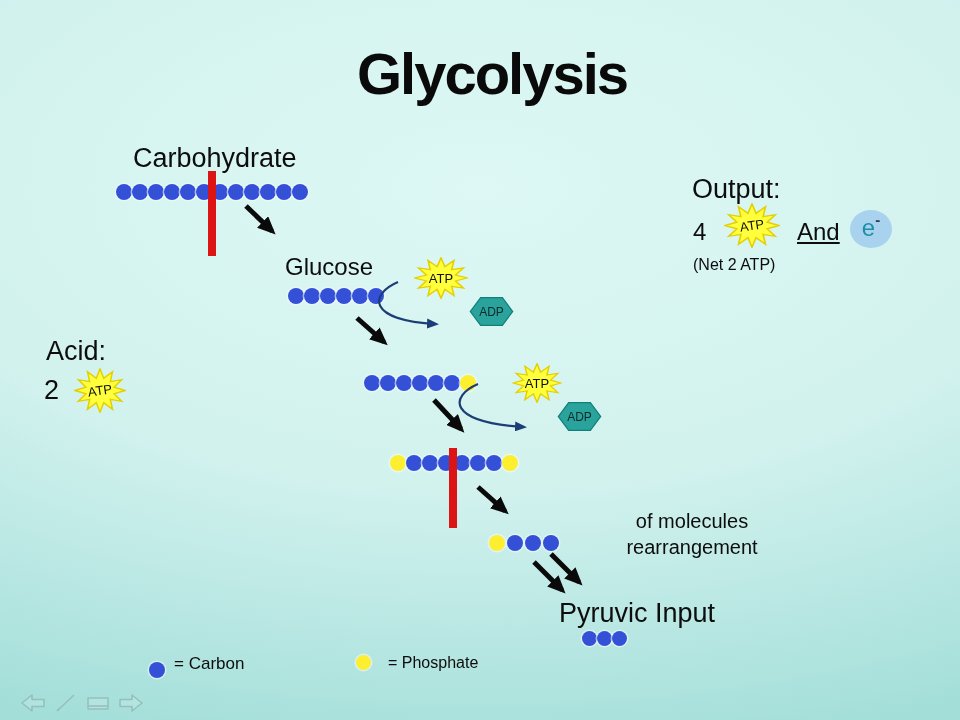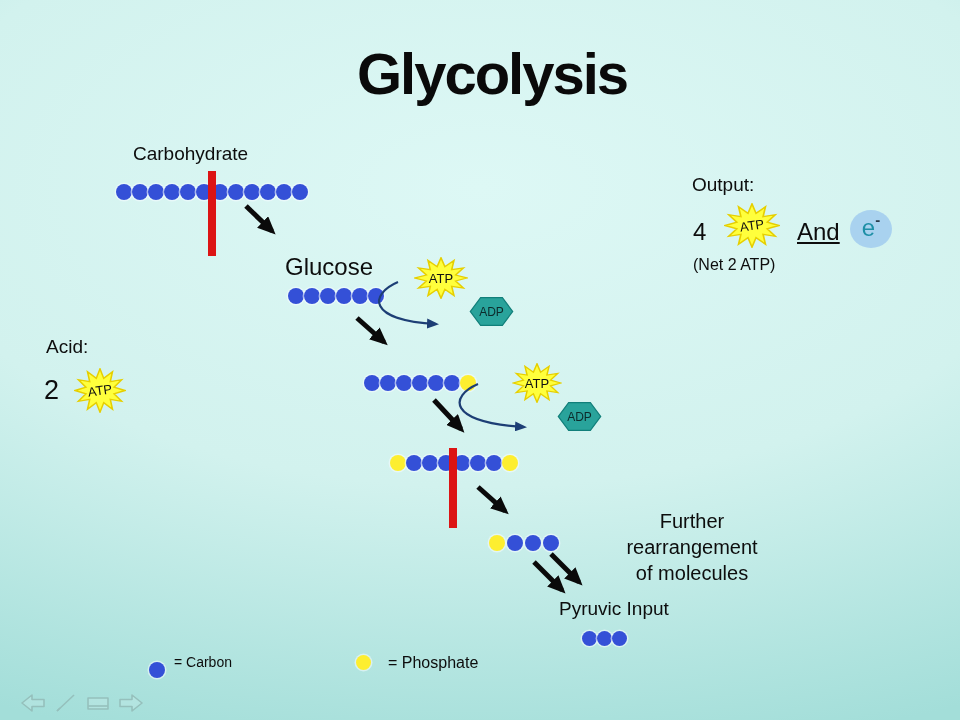--- a/index.html
+++ b/index.html
@@ -9,21 +9,21 @@
     color:#0d0d0d;
     background:radial-gradient(ellipse 115% 80% at 50% 26%,
       var(--background-top,#ddf8f5) 0%, #d2f2ee 52%, var(--background-bottom,#a3ded9) 100%);
   }
   .abs{position:absolute;margin-left:12px;}
   .slide-title{
     left:0;top:40px;width:960px;text-align:center;
     font-size:58px;font-weight:bold;letter-spacing:-2px;color:#0a0a0a;
   }
   .lbl{white-space:nowrap;}
-  .lbl-lg{font-size:19px;}
+  .lbl-lg{font-size:27px;}
   .lbl-xl{font-size:24px;}
   .lbl-sm{font-size:16px;text-align:center;}
   
   .chain{display:flex;align-items:center;}
   .dot{width:16px;height:16px;border-radius:50%;flex:0 0 auto;
        box-shadow:0 0 0 1.5px rgba(245,252,255,.55);}
   .dot.carbon{background:var(--carbon,#3450d7);}
   .dot.phosphate{background:var(--phosphate,#fdee30);}
   .chain.sm .dot{width:15px;height:15px;}
   .chain.spaced .dot{margin-right:2px;}
@@ -139,23 +139,22 @@
 <div class="abs bond-bar" style="left:437px;top:448px;height:80px;"></div>
 
 <div class="abs chain spaced" style="left:477px;top:535px;">
     <span class="dot phosphate"></span>
     <span class="dot carbon"></span>
     <span class="dot carbon"></span>
     <span class="dot carbon"></span>
   </div>
 
 <div class="abs further" style="left:595px;top:508px;">
-  <div>Further</div>
+  <div>of molecules</div>
   <div>rearrangement</div>
-  <div>of molecules</div>
 </div>
 
 <div class="abs lbl lbl-lg" style="left:547px;top:598px;">Pyruvic Input</div>
 <div class="abs chain sm" style="left:570px;top:631px;">
     <span class="dot carbon"></span>
     <span class="dot carbon"></span>
     <span class="dot carbon"></span>
   </div>
 
 <div class="abs lbl lbl-lg" style="left:34px;top:336px;">Acid:</div>
@@ -176,21 +175,21 @@
   <span class="atp-label tilt">ATP</span>
 </div>
 <div class="abs lbl lbl-xl" style="left:785px;top:218px;text-decoration:underline;">And</div>
 <div class="abs electron" style="left:838px;top:210px;">
   <span class="e">e</span>
     <sup>-</sup>
 </div>
 <div class="abs lbl lbl-sm" style="left:681px;top:256px;">(Net 2 ATP)</div>
 
 <div class="abs dot carbon" style="left:137px;top:662px;"></div>
-<div class="abs lbl" style="left:162px;top:654px;font-size:14px;">= Carbon</div>
+<div class="abs lbl" style="left:162px;top:654px;font-size:17px;">= Carbon</div>
 <div class="abs dot phosphate" style="left:344px;top:655px;width:15px;height:15px;"></div>
 <div class="abs lbl" style="left:376px;top:654px;font-size:16px;">= Phosphate</div>
 
 <svg id="arrow-layer">
   <defs>
     <marker id="ah" markerWidth="18" markerHeight="16" refX="13" refY="8" orient="auto" markerUnits="userSpaceOnUse">
       <path d="M0,0 L18,8 L0,16 Z" fill="#0a0a0a"></path>
     </marker>
     <marker id="ahn" markerWidth="12" markerHeight="10" refX="9" refY="5" orient="auto" markerUnits="userSpaceOnUse">
       <path d="M0,0 L12,5 L0,10 Z" fill="#1d3e75"></path>

